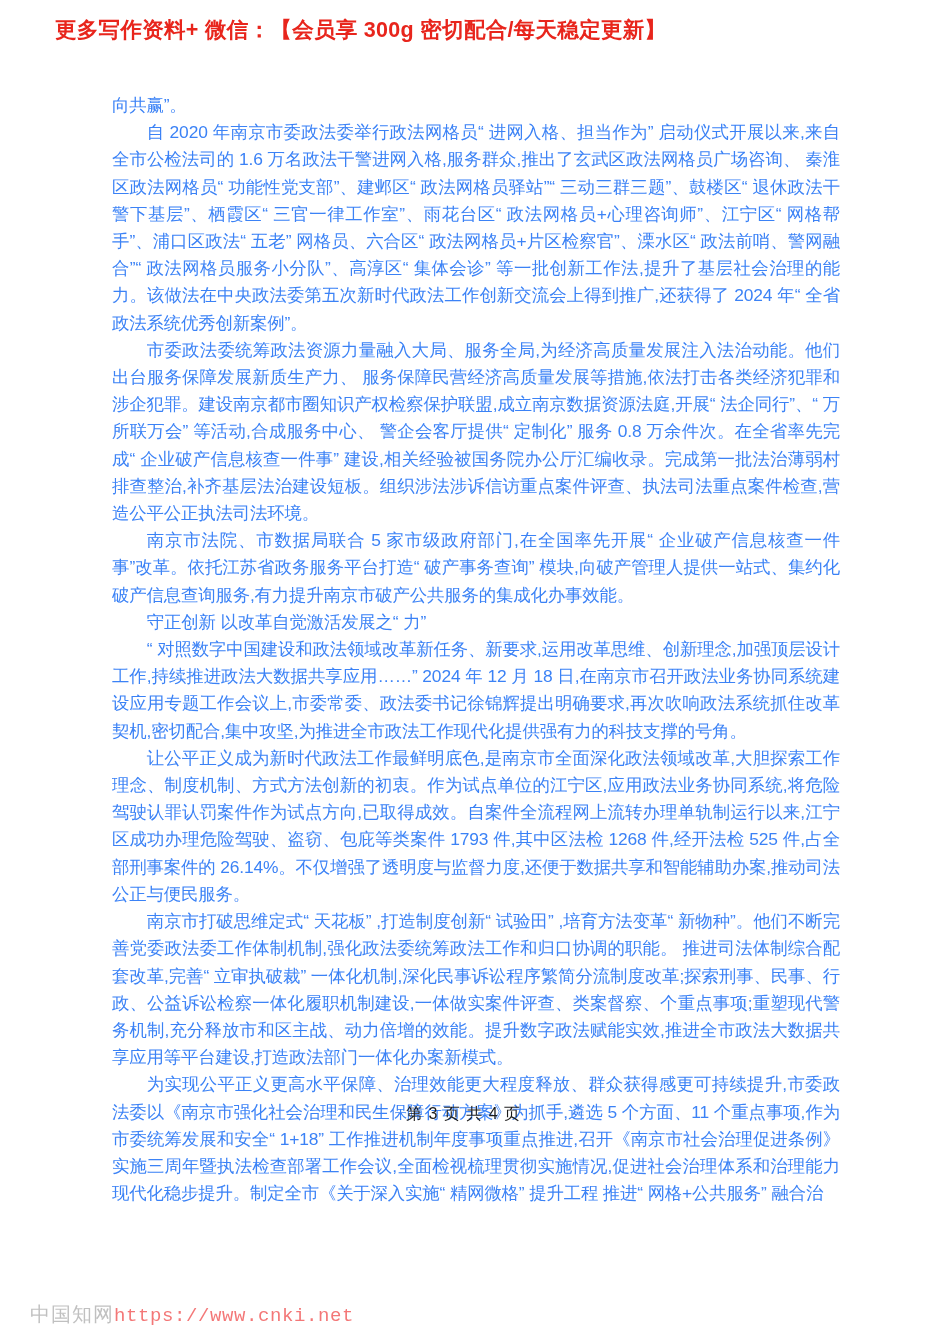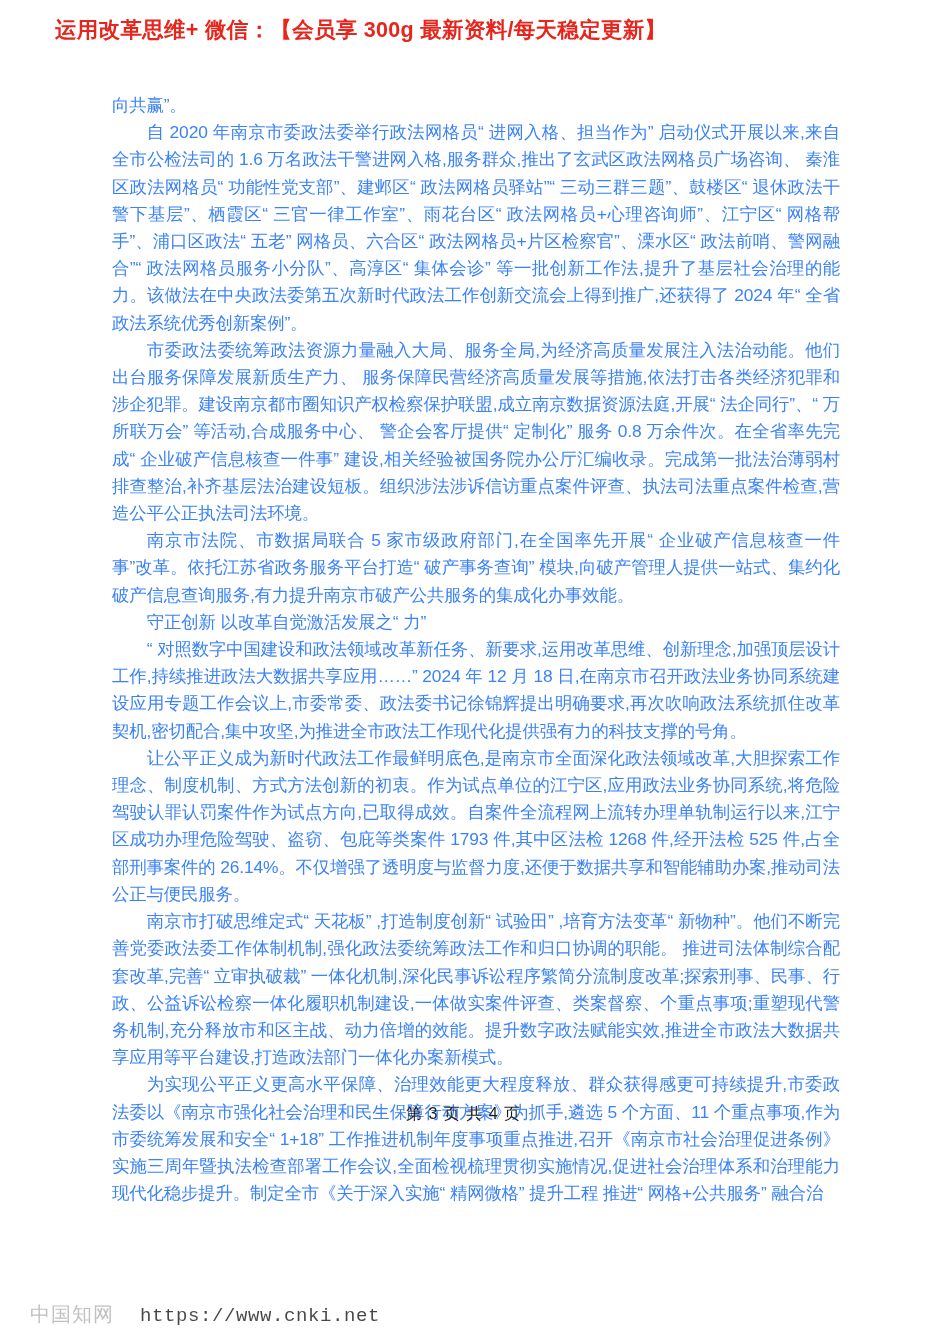--- a/index.html
+++ b/index.html
@@ -78,41 +78,40 @@
     letter-spacing: 1px;
   }
 
   
   #cnki-watermark {
     position: absolute;
     bottom: 16px;
     left: 30px;
     display: flex;
     align-items: baseline;
-    gap: 26px;
     opacity: 0.72;
   }
   #cnki-watermark .wm-brand {
     font-family: "Liberation Sans", "DejaVu Sans", sans-serif;
     font-size: 20px;
     color: #a9a9a9;
     letter-spacing: 1px;
   }
   #cnki-watermark .wm-url {
     font-family: "Liberation Mono", "DejaVu Sans Mono", monospace;
     font-size: 19px;
-    color: #000000;
+    color: #ef4444;
     letter-spacing: 0.6px;
   }
 </style>
 </head>
 <body>
 
 <div id="promo-banner">
-  <span class="promo-text">运用改革思维+ 微信：【会员享 300g 最新资料/每天稳定更新】</span>
+  <span class="promo-text">更多写作资料+ 微信：【会员享 300g 密切配合/每天稳定更新】</span>
 </div>
 
 <div id="doc-body">
   <p class="para noindent">向共赢”。</p>
   <p class="para indent">自 2020 年南京市委政法委举行政法网格员“ 进网入格、担当作为” 启动仪式开展以来,来自全市公检法司的 1.6 万名政法干警进网入格,服务群众,推出了玄武区政法网格员广场咨询、 秦淮区政法网格员“ 功能性党支部”、建邺区“ 政法网格员驿站”“ 三动三群三题”、鼓楼区“ 退休政法干警下基层”、栖霞区“ 三官一律工作室”、雨花台区“ 政法网格员+心理咨询师”、江宁区“ 网格帮手”、浦口区政法“ 五老” 网格员、六合区“ 政法网格员+片区检察官”、溧水区“ 政法前哨、警网融合”“ 政法网格员服务小分队”、高淳区“ 集体会诊” 等一批创新工作法,提升了基层社会治理的能力。该做法在中央政法委第五次新时代政法工作创新交流会上得到推广,还获得了 2024 年“ 全省政法系统优秀创新案例”。</p>
   <p class="para indent">市委政法委统筹政法资源力量融入大局、服务全局,为经济高质量发展注入法治动能。他们出台服务保障发展新质生产力、 服务保障民营经济高质量发展等措施,依法打击各类经济犯罪和涉企犯罪。建设南京都市圈知识产权检察保护联盟,成立南京数据资源法庭,开展“ 法企同行”、“ 万所联万会” 等活动,合成服务中心、 警企会客厅提供“ 定制化” 服务 0.8 万余件次。在全省率先完成“ 企业破产信息核查一件事” 建设,相关经验被国务院办公厅汇编收录。完成第一批法治薄弱村排查整治,补齐基层法治建设短板。组织涉法涉诉信访重点案件评查、执法司法重点案件检查,营造公平公正执法司法环境。</p>
   <p class="para indent">南京市法院、市数据局联合 5 家市级政府部门,在全国率先开展“ 企业破产信息核查一件事”改革。依托江苏省政务服务平台打造“ 破产事务查询” 模块,向破产管理人提供一站式、集约化破产信息查询服务,有力提升南京市破产公共服务的集成化办事效能。</p>
   <p class="para indent">守正创新 以改革自觉激活发展之“ 力”</p>
   <p class="para indent">“ 对照数字中国建设和政法领域改革新任务、新要求,运用改革思维、创新理念,加强顶层设计工作,持续推进政法大数据共享应用……” 2024 年 12 月 18 日,在南京市召开政法业务协同系统建设应用专题工作会议上,市委常委、政法委书记徐锦辉提出明确要求,再次吹响政法系统抓住改革契机,密切配合,集中攻坚,为推进全市政法工作现代化提供强有力的科技支撑的号角。</p>
   <p class="para indent">让公平正义成为新时代政法工作最鲜明底色,是南京市全面深化政法领域改革,大胆探索工作理念、制度机制、方式方法创新的初衷。作为试点单位的江宁区,应用政法业务协同系统,将危险驾驶认罪认罚案件作为试点方向,已取得成效。自案件全流程网上流转办理单轨制运行以来,江宁区成功办理危险驾驶、盗窃、包庇等类案件 1793 件,其中区法检 1268 件,经开法检 525 件,占全部刑事案件的 26.14%。不仅增强了透明度与监督力度,还便于数据共享和智能辅助办案,推动司法公正与便民服务。</p>

